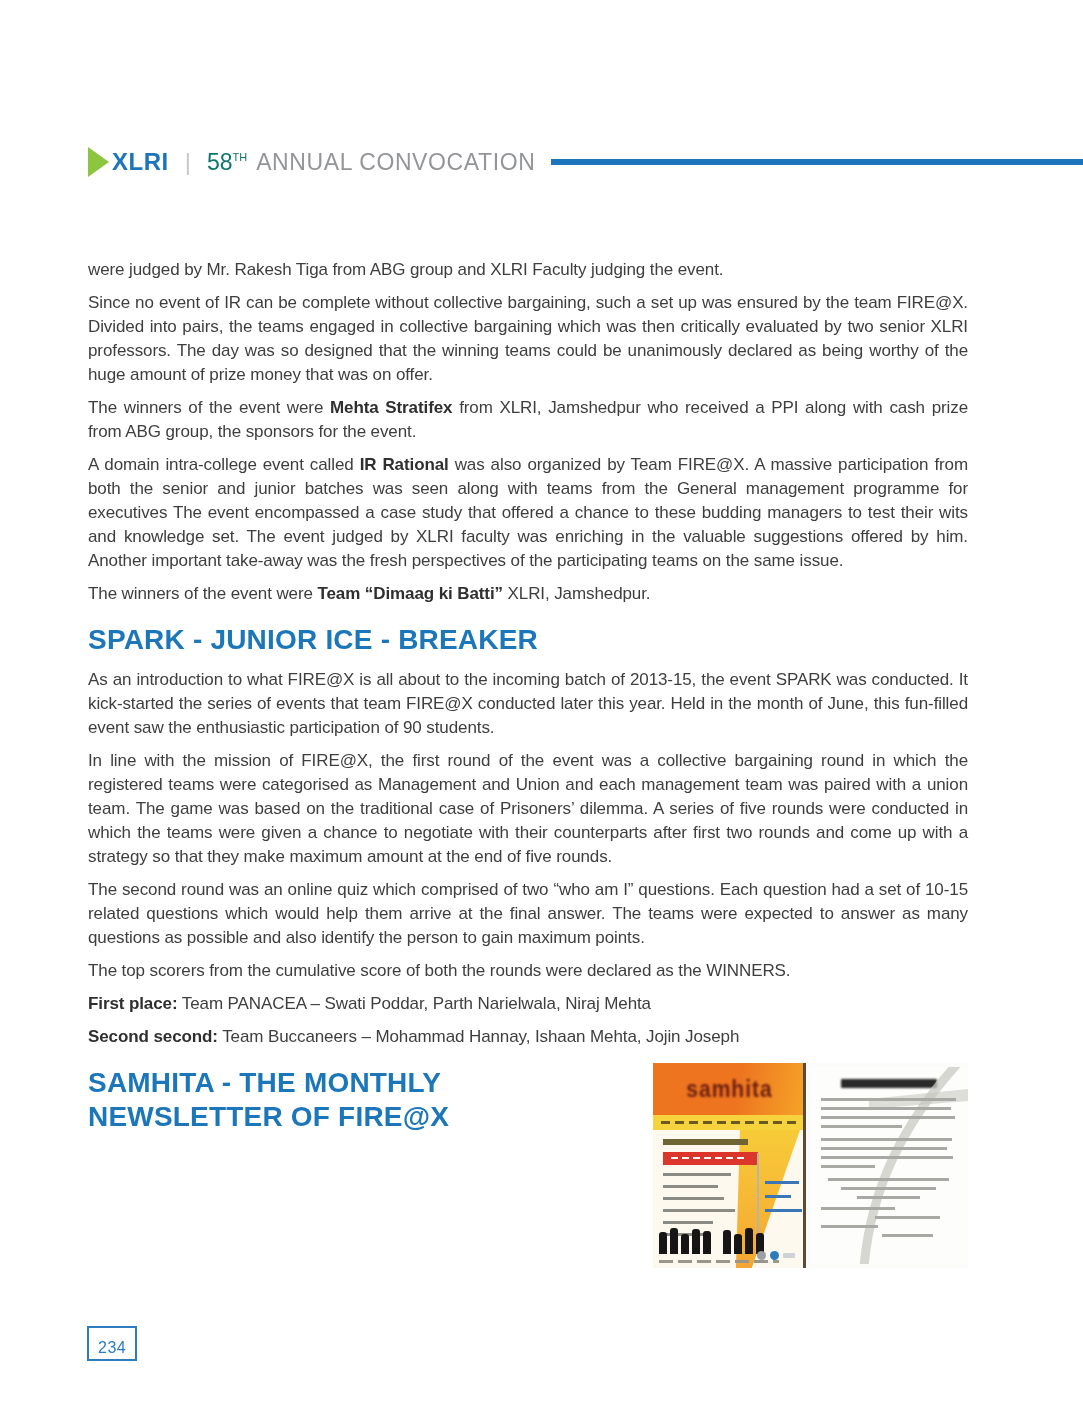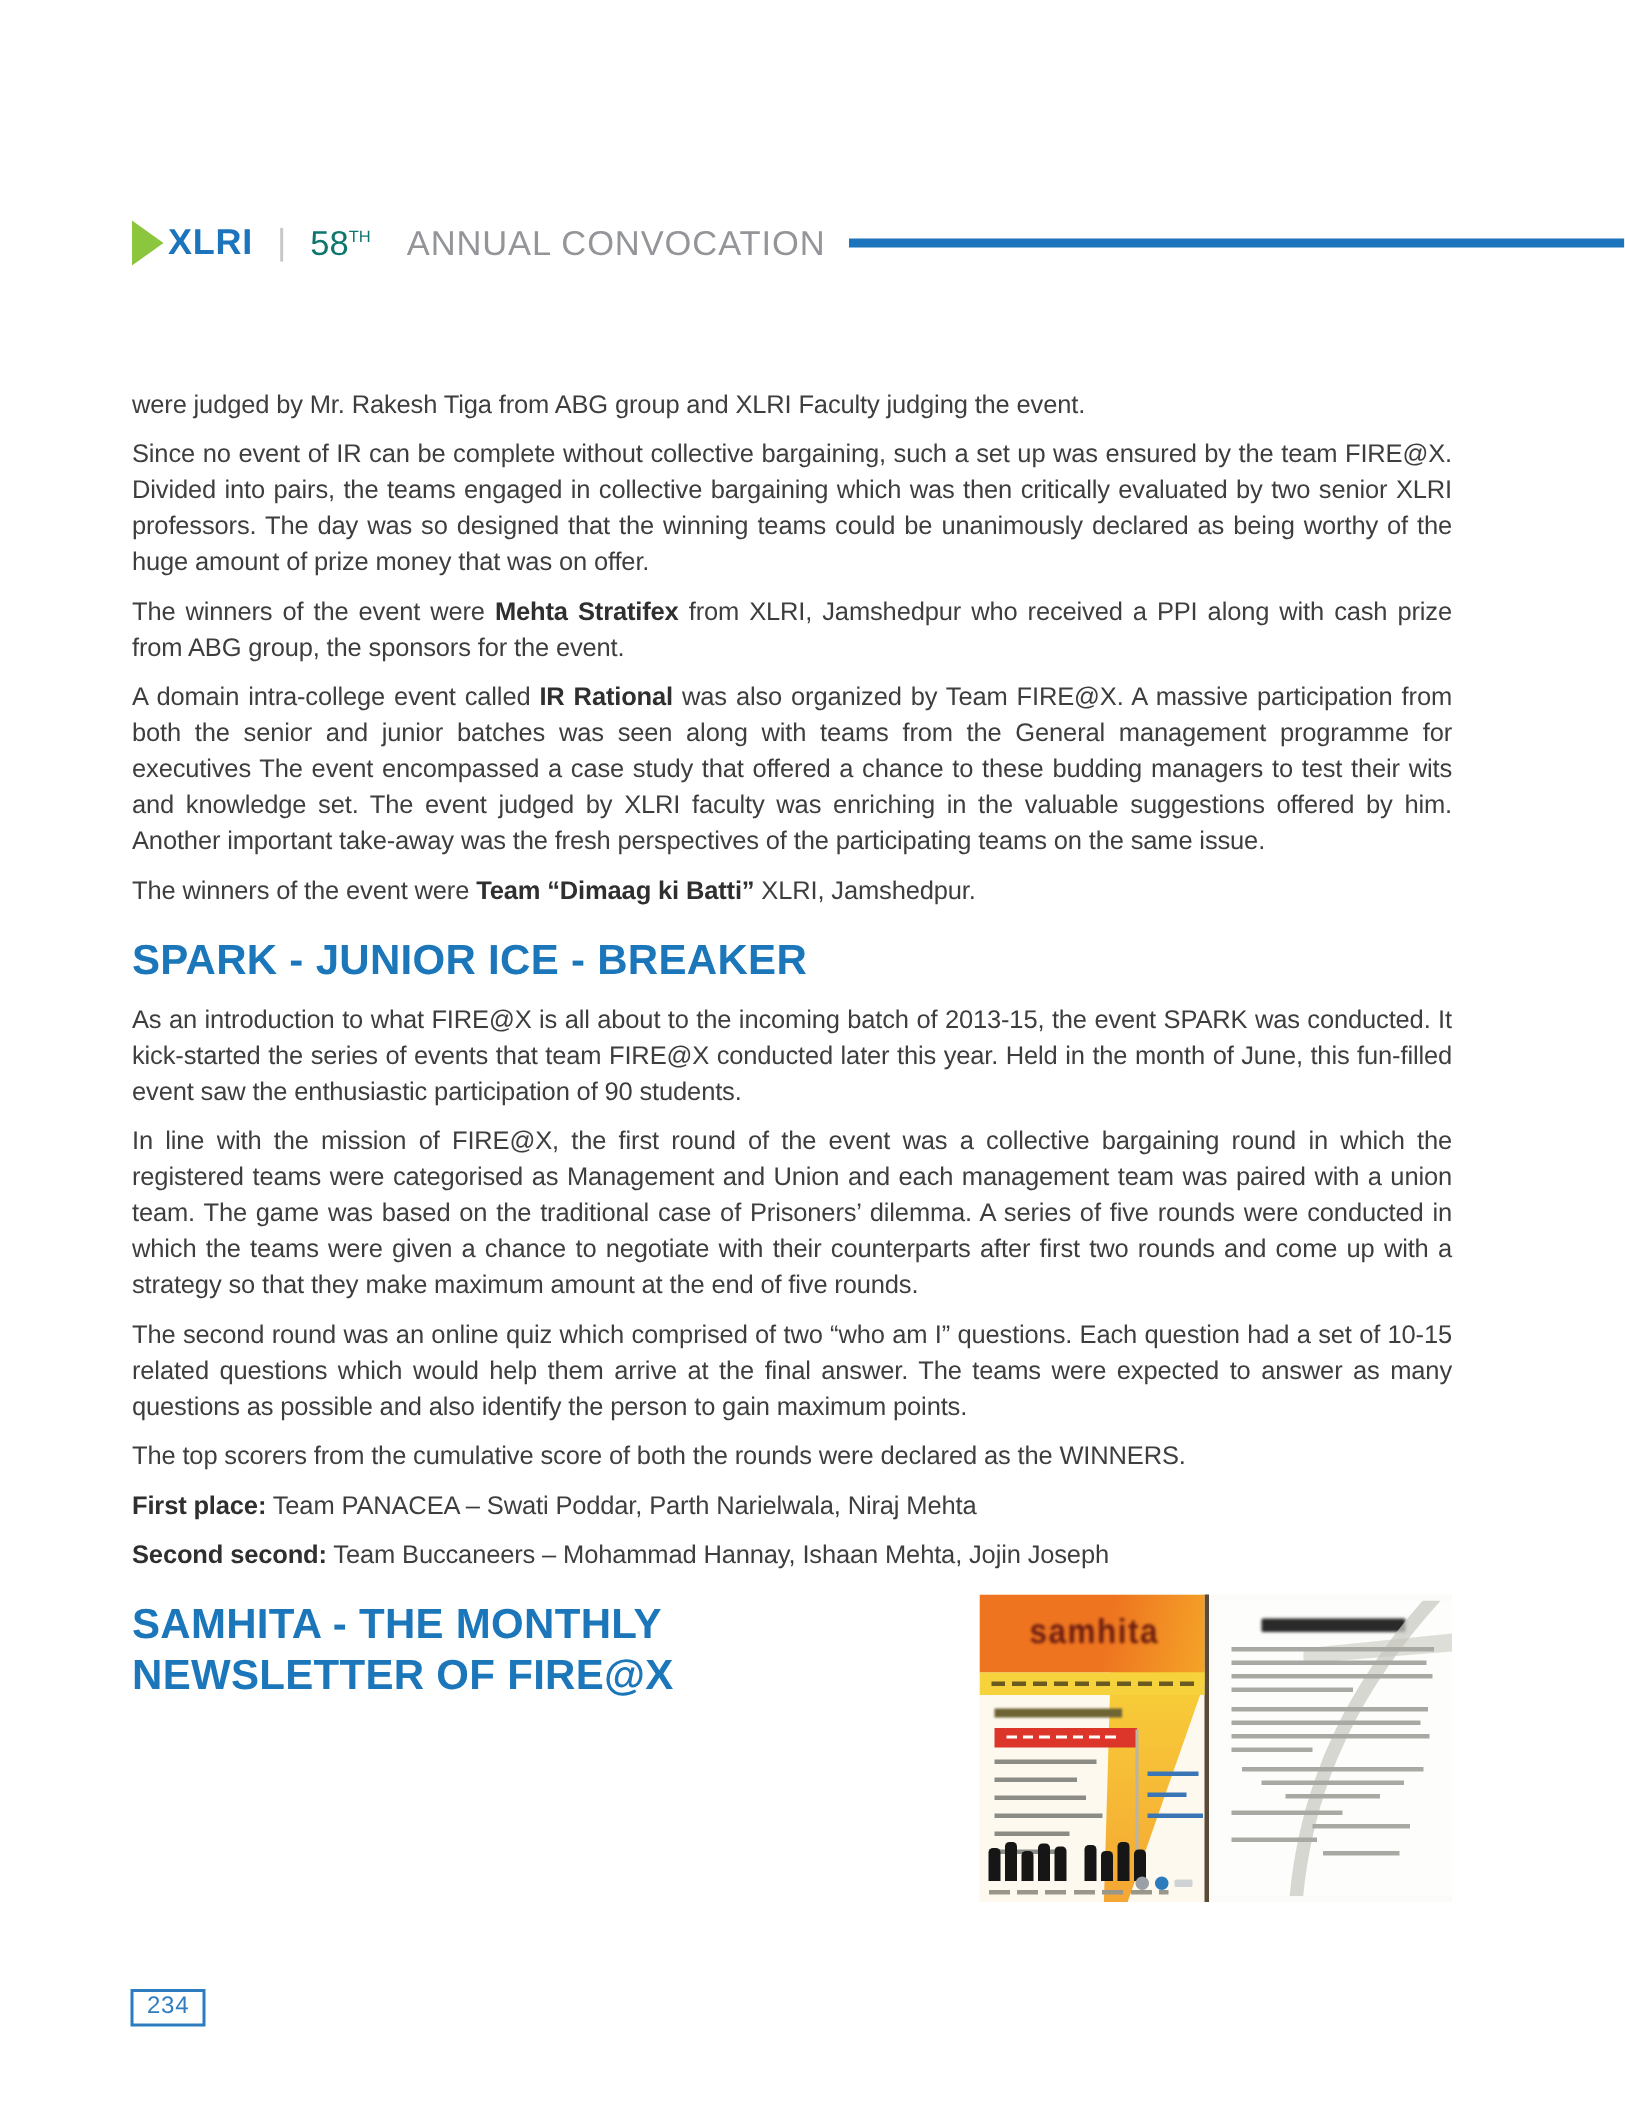--- a/index.html
+++ b/index.html
@@ -18,21 +18,21 @@
   .tri {
     width:0; height:0; flex:0 0 auto;
     border-left:21px solid #8cc63e;
     border-top:15px solid transparent;
     border-bottom:15px solid transparent;
   }
   .logo { font-size:24px; font-weight:700; color:#1c75bc; letter-spacing:.5px; margin-left:3px;text-align:center; }
   .sep  { font-size:24px; font-weight:300; color:#c6c8ca; margin:0 16px; }
   .ed   { font-size:23px; color:#0f766e; }
   .ed sup { font-size:11px; }
-  .hdr-title { font-size:23px; color:#939598; letter-spacing:.6px; margin-left:24px; white-space:nowrap; }
+  .hdr-title { font-size:23px; color:#939598; letter-spacing:.6px; margin-left:9px; white-space:nowrap; }
   .hdr-rule { flex:1 1 auto; height:6px; background:#1c75bc; margin-left:16px; }
 
   
   .main {
     position:absolute; left:88px; top:258px; width:880px;
     color:#3e3e3e; font-size:17px; line-height:24px;
     text-align:justify; letter-spacing:-0.1px;
   }
   .main p { margin:0 0 9px 0; }
   .main b { color:#2f2f2f; }
@@ -117,21 +117,21 @@
   .np-rlines i:nth-child(9){width:90%;margin-left:5%}.np-rlines i:nth-child(10){width:70%;margin-left:15%}
   .np-rlines i:nth-child(11){width:46%;margin-left:27%;margin-bottom:8px}
   .np-rlines i:nth-child(12){width:55%}.np-rlines i:nth-child(13){width:48%;margin-left:40%}
   .np-rlines i:nth-child(14){width:42%}.np-rlines i:nth-child(15){width:38%;margin-left:45%}
   .np-swoosh { position:absolute; left:0; top:0; width:159px; height:197px; z-index:1; }
 
   
   .pageno {
     position:absolute; left:87px; top:1326px;
     border:2px solid #2d7cc0; color:#2d7cc0;
-    font-size:16px; padding:1px 9px 2px 9px; letter-spacing:.5px;
+    font-size:16px; padding:11px 9px 2px 9px; letter-spacing:.5px;
   }
 </style>
 </head>
 <body>
 
 <div class="page">
 
   <div class="hdr">
     <span class="tri"></span>
     <span class="logo">XLRI</span>

